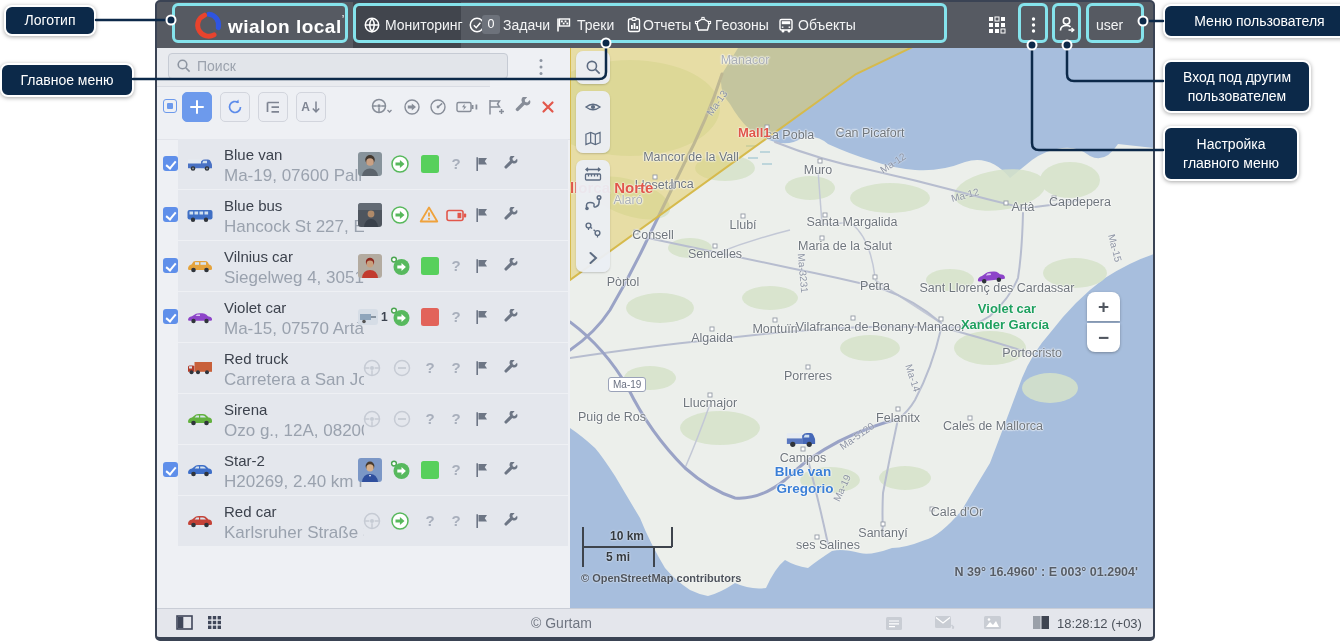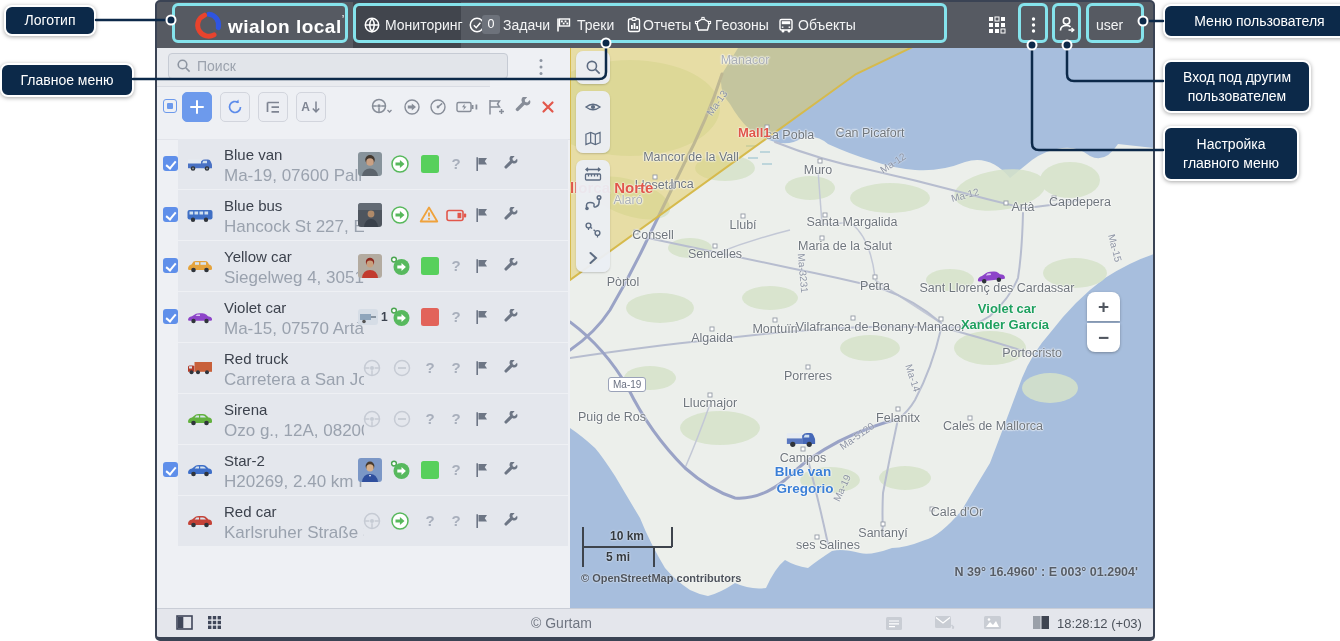--- a/index.html
+++ b/index.html
@@ -400,21 +400,21 @@
           <i></i>
         </span>
       <div class="card">
         <svg class="veh" width="28" height="18" viewBox="0 0 28 18">
           <path d="M2,12 Q2,8 5.5,7.5 L7.5,4.6 Q8,4 10,4 H19 Q21,4 21.8,5.2 L23,7.5 Q26,8 26,11 V12 Q26,13 24.5,13 H3.5 Q2,13 2,12 Z" fill="#e4a33c"></path>
           <rect x="9" y="5.2" width="4" height="2.6" fill="#d7e4ee"></rect>
             <rect x="14.5" y="5.2" width="5.5" height="2.6" fill="#d7e4ee"></rect>
           <circle cx="7.5" cy="13" r="2.3" fill="#2f343b"></circle>
             <circle cx="20.5" cy="13" r="2.3" fill="#2f343b"></circle>
         </svg>
-        <div class="uname">Yellow car</div>
+        <div class="uname">Vilnius car</div>
         <div class="uaddr">Siegelweg 4, 30519 Hann…</div>
         <span class="av">
           <svg width="24" height="24" viewBox="0 0 24 24">
               <rect width="24" height="24" fill="#b3aba0"></rect>
           <circle cx="12" cy="8" r="4.2" fill="#8f2a20"></circle>
               <circle cx="12" cy="10" r="3.4" fill="#c9a07e"></circle>
           <path d="M4,24 Q5,16 12,16 Q19,16 20,24 Z" fill="#c23b2e"></path>
             </svg>
           </span>
         <span class="mic" style="left:211px">

